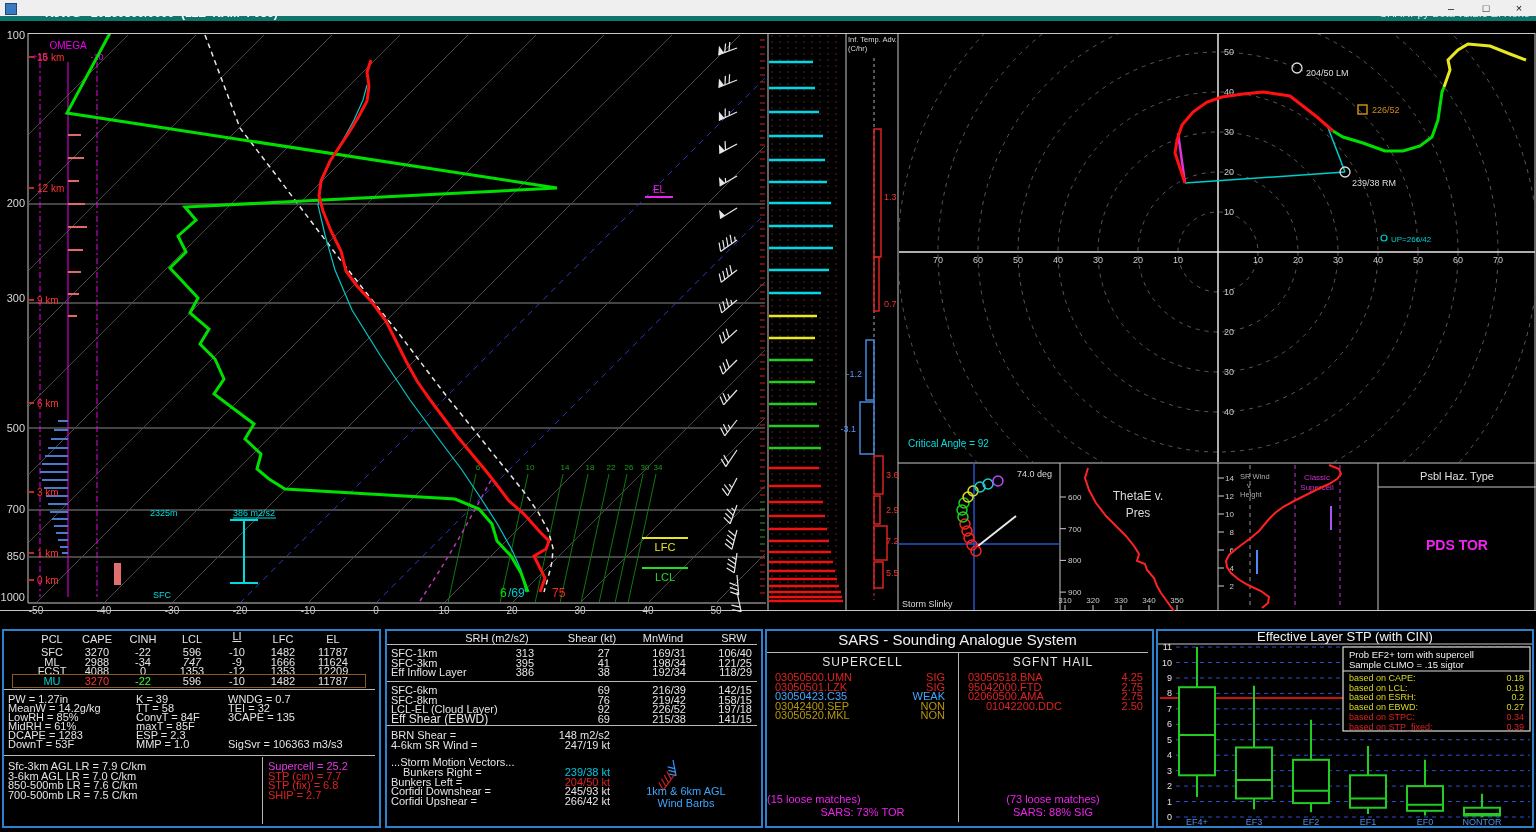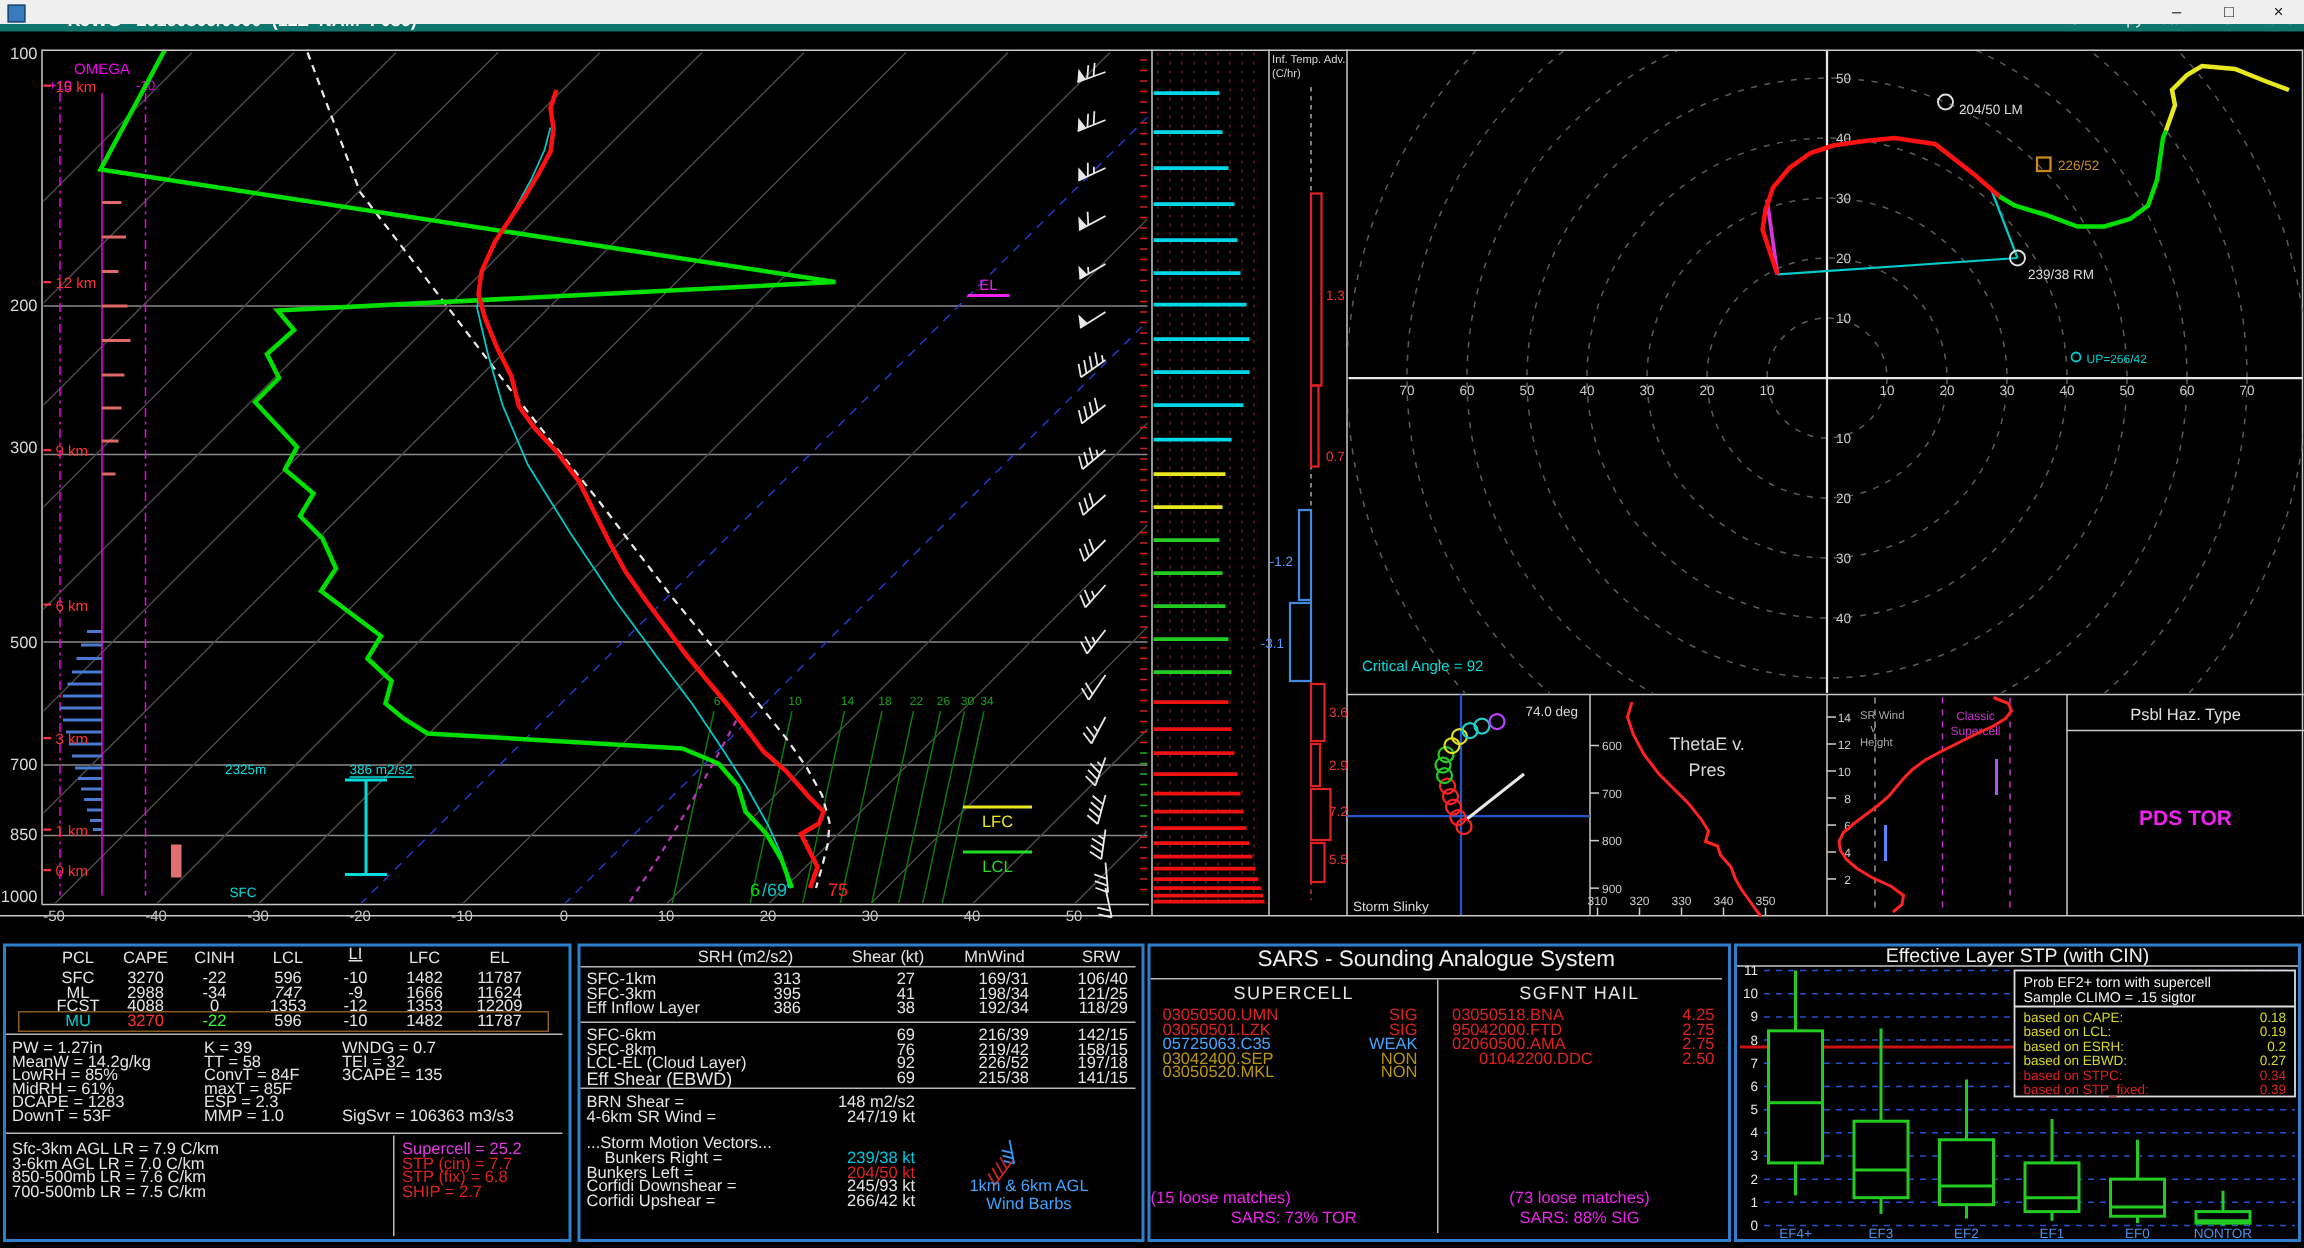--- a/index.html
+++ b/index.html
@@ -727,21 +727,21 @@
 <div class="panel" id="p-sars" style="left:765px;top:629px;width:385px;height:195px;">
     <span style="position: absolute; line-height: 10px; white-space: pre; left: 0px; top: 4px; width: 381px; text-align: center; font-size: 15px; color: rgb(240, 240, 240);">SARS - Sounding Analogue System</span>
     <div style="position: absolute; left: 0px; top: 21px; width: 381px; height: 1px; background: rgb(184, 184, 184);"></div>
     <div style="position: absolute; left: 191px; top: 22px; width: 1px; height: 169px; background: rgb(184, 184, 184);"></div>
     <span style="position: absolute; line-height: 10px; white-space: pre; left: 0px; top: 26px; width: 191px; text-align: center; letter-spacing: 1px; font-size: 12px; color: rgb(228, 228, 228);">SUPERCELL</span>
     <span style="position: absolute; line-height: 10px; white-space: pre; left: 191px; top: 26px; width: 190px; text-align: center; letter-spacing: 1px; font-size: 12px; color: rgb(228, 228, 228);">SGFNT HAIL</span>
     <span style="position: absolute; font-size: 11px; line-height: 10px; white-space: pre; left: 8px; top: 41px; color: rgb(221, 34, 34);">03050500.UMN</span>
     <span style="position: absolute; font-size: 11px; line-height: 10px; white-space: pre; left: 108px; top: 41px; width: 70px; text-align: right; color: rgb(221, 34, 34);">SIG</span>
     <span style="position: absolute; font-size: 11px; line-height: 10px; white-space: pre; left: 8px; top: 50.5px; color: rgb(221, 34, 34);">03050501.LZK</span>
     <span style="position: absolute; font-size: 11px; line-height: 10px; white-space: pre; left: 108px; top: 50.5px; width: 70px; text-align: right; color: rgb(221, 34, 34);">SIG</span>
-    <span style="position: absolute; font-size: 11px; line-height: 10px; white-space: pre; left: 8px; top: 60px; color: rgb(63, 168, 255);">05725063.C35</span>
+    <span style="position: absolute; font-size: 11px; line-height: 10px; white-space: pre; left: 8px; top: 60px; color: rgb(63, 168, 255);">03050423.C35</span>
     <span style="position: absolute; font-size: 11px; line-height: 10px; white-space: pre; left: 108px; top: 60px; width: 70px; text-align: right; color: rgb(63, 168, 255);">WEAK</span>
     <span style="position: absolute; font-size: 11px; line-height: 10px; white-space: pre; left: 8px; top: 69.5px; color: rgb(184, 150, 12);">03042400.SEP</span>
     <span style="position: absolute; font-size: 11px; line-height: 10px; white-space: pre; left: 108px; top: 69.5px; width: 70px; text-align: right; color: rgb(184, 150, 12);">NON</span>
     <span style="position: absolute; font-size: 11px; line-height: 10px; white-space: pre; left: 8px; top: 79px; color: rgb(184, 150, 12);">03050520.MKL</span>
     <span style="position: absolute; font-size: 11px; line-height: 10px; white-space: pre; left: 108px; top: 79px; width: 70px; text-align: right; color: rgb(184, 150, 12);">NON</span>
     <span style="position: absolute; font-size: 11px; line-height: 10px; white-space: pre; left: 201px; top: 41px; color: rgb(221, 34, 34);">03050518.BNA</span>
     <span style="position: absolute; font-size: 11px; line-height: 10px; white-space: pre; left: 306px; top: 41px; width: 70px; text-align: right; color: rgb(221, 34, 34);">4.25</span>
     <span style="position: absolute; font-size: 11px; line-height: 10px; white-space: pre; left: 201px; top: 50.5px; color: rgb(221, 34, 34);">95042000.FTD</span>
     <span style="position: absolute; font-size: 11px; line-height: 10px; white-space: pre; left: 306px; top: 50.5px; width: 70px; text-align: right; color: rgb(221, 34, 34);">2.75</span>
     <span style="position: absolute; font-size: 11px; line-height: 10px; white-space: pre; left: 201px; top: 60px; color: rgb(221, 34, 34);">02060500.AMA</span>

